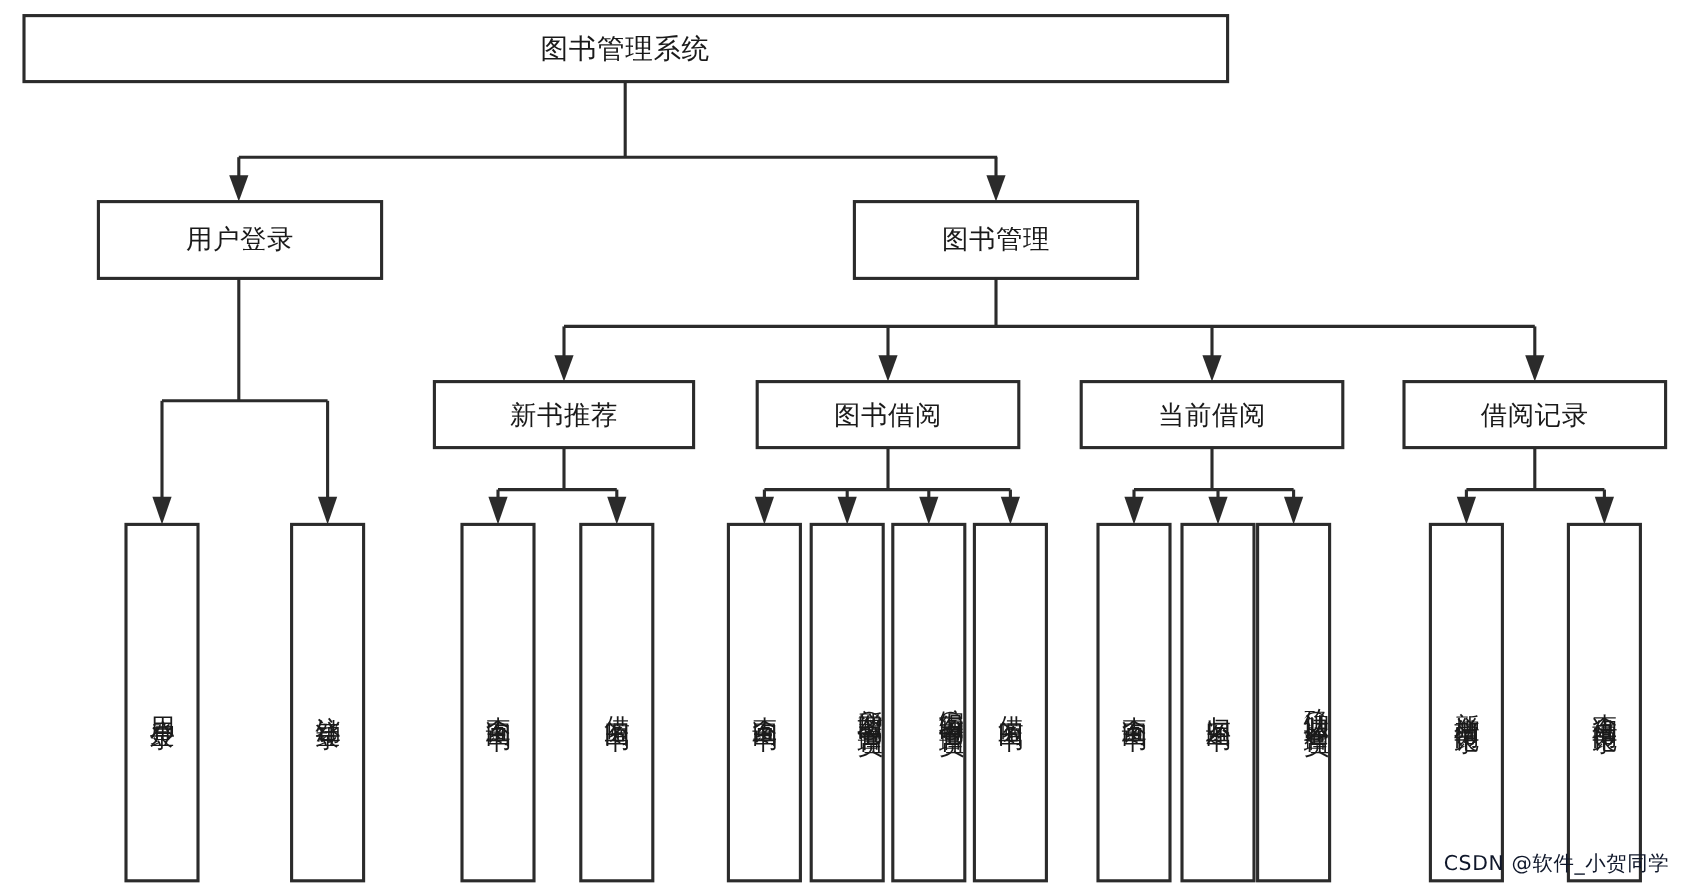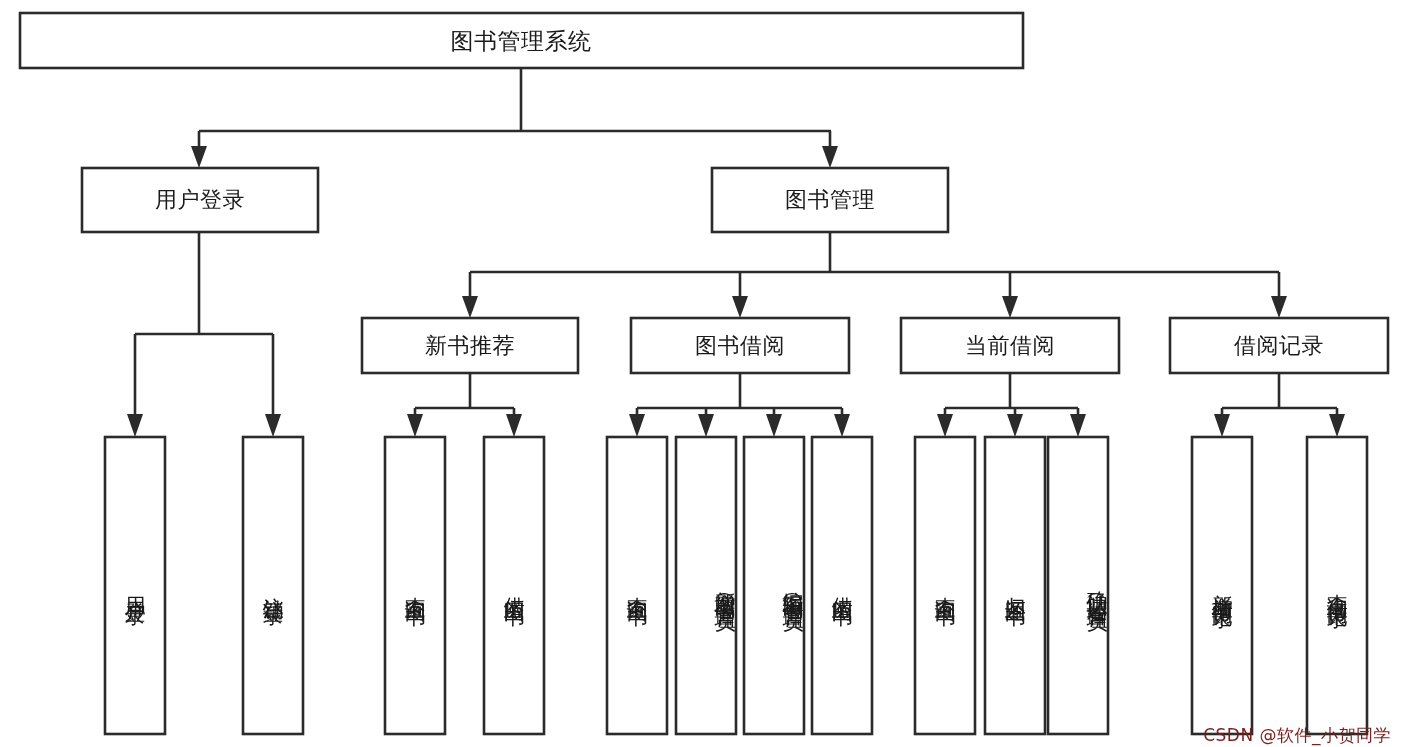--- a/index.html
+++ b/index.html
@@ -67,24 +67,24 @@
     display: flex;
     align-items: center;
     justify-content: center;
     text-align: center;
     white-space: nowrap;
     pointer-events: none;
   }
   .watermark {
     position: absolute;
     right: 14px;
-    bottom: 0;
+    bottom: 16px;
     font-family: "DejaVu Sans", "Liberation Sans", sans-serif;
     font-size: 17px;
-    color: #7f1d1d;
+    color: #0f172a;
     white-space: nowrap;
     letter-spacing: 0.5px;
   }
 </style>
 </head>
 <body>
 
 <div id="diagram-root">
 
   <svg class="diagram-canvas" viewBox="0 0 1405 747">

